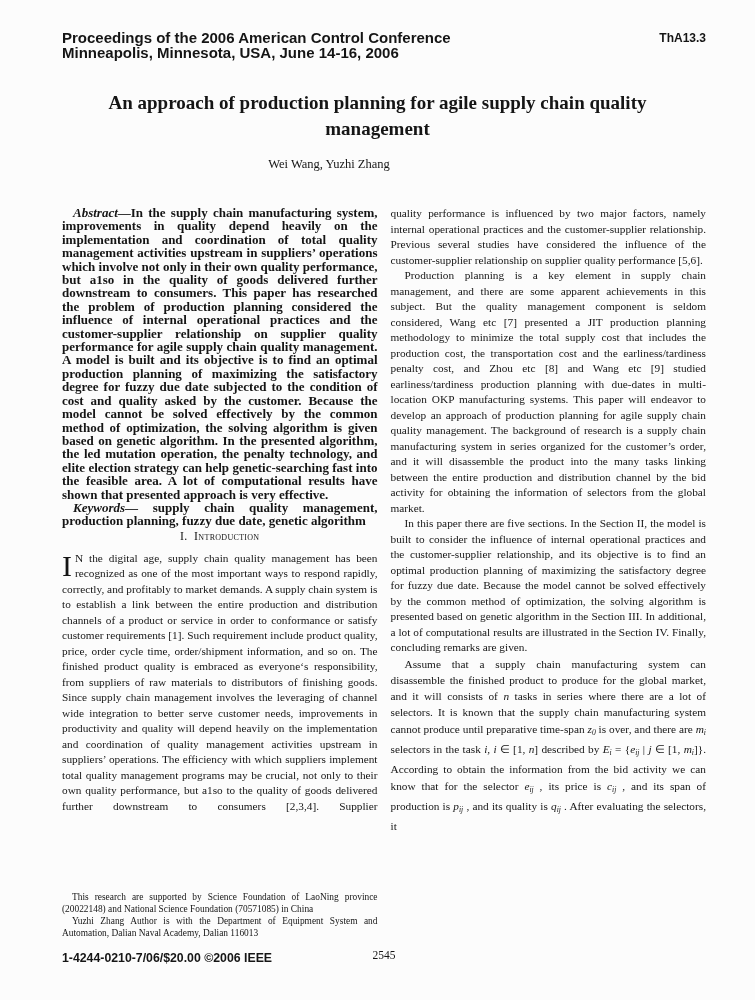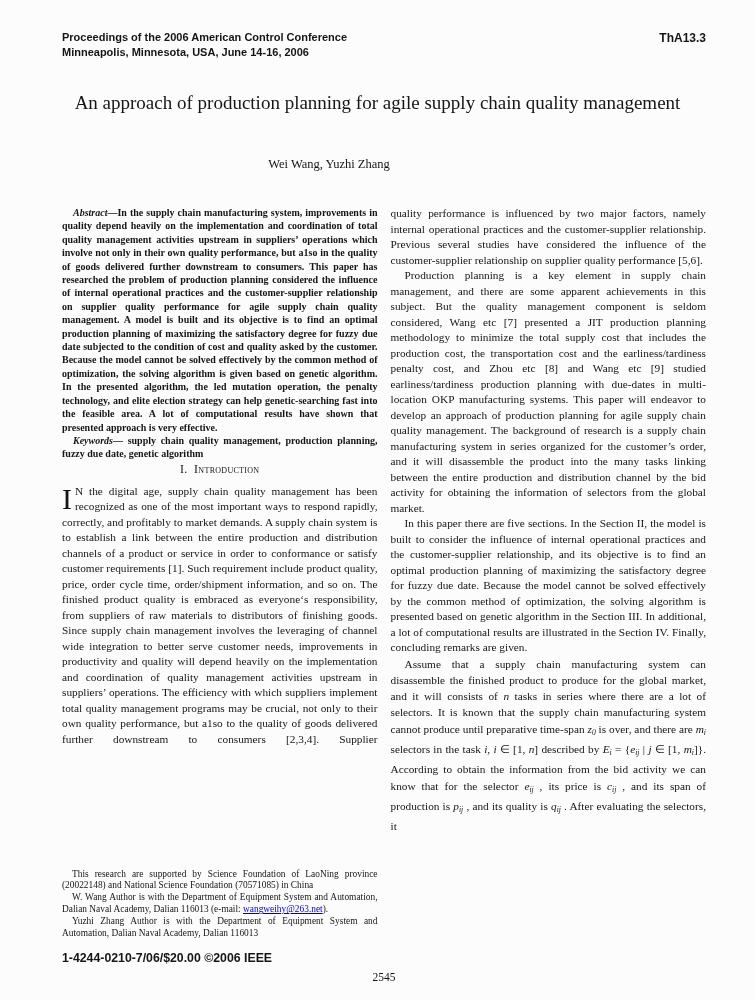--- a/index.html
+++ b/index.html
@@ -15,48 +15,48 @@
   }
 
   
   .header {
     position: absolute;
     top: 30px; left: 62px; width: 644px;
     display: flex; justify-content: space-between; align-items: flex-start;
     font-family: "Liberation Sans", "DejaVu Sans", sans-serif;
     font-weight: bold;
   }
-  .header-left { font-size: 11px; line-height: 15px; }
+  .header-left { font-size: 15px; line-height: 15px; }
   .header-session { font-size: 12px; padding-top: 1px; }
 
   
   .title {
     position: absolute;
     top: 90px; left: 70px; width: 615px;
     text-align: center;
-    font-size: 19px; font-weight: normal; line-height: 26px;
+    font-size: 19px; font-weight: bold; line-height: 26px;
   }
   .authors {
     position: absolute;
     top: 157px; left: 0; width: 658px;
     text-align: center;
     font-size: 12.5px;
   }
 
   
   .columns {
     position: absolute;
     top: 206px; left: 62px; width: 644px; height: 742px;
     display: flex; gap: 13px;
   }
   .col { width: 316px; position: relative; }
 
   .abstract, .keywords {
     margin: 0;
-    font-size: 10px; font-weight: bold;
+    font-size: 13px; font-weight: bold;
     line-height: 13.4px; text-align: justify; text-indent: 11px;
   }
 
   .section-heading {
     margin: 1px 0 7px 0;
     font-size: 11.9px; font-weight: normal;
     font-variant: small-caps;
     letter-spacing: 0.3px;
     text-align: center;
   }
@@ -91,21 +91,21 @@
   .seg-link { color: #0000cc; text-decoration: underline; cursor: pointer; }
 
   
   .footer { position: absolute; top: 948px; left: 62px; width: 644px; }
   .copyright {
     font-family: "Liberation Sans", "DejaVu Sans", sans-serif;
     font-weight: bold; font-size: 12.3px;
   }
   .page-number {
     position: absolute; top: 1px; left: 0; width: 100%;
-    text-align: center; font-size: 11.5px; margin-top: 22px;
+    text-align: center; font-size: 11.5px;
   }
 </style>
 </head>
 <body>
 
 <div class="page">
 
   <div class="header">
     <div class="header-left">
       <div>Proceedings of the 2006 American Control Conference</div>
@@ -119,21 +119,20 @@
 
   <div class="columns">
 
     <div class="col">
       <p class="abstract"><span class="seg-italic">Abstract</span><span class="seg-plain">—In the supply chain manufacturing system, improvements in quality depend heavily on the implementation and coordination of total quality management activities upstream in suppliers’ operations which involve not only in their own quality performance, but a1so in the quality of goods delivered further downstream to consumers. This paper has researched the problem of production planning considered the influence of internal operational practices and the customer-supplier relationship on supplier quality performance for agile supply chain quality management. A model is built and its objective is to find an optimal production planning of maximizing the satisfactory degree for fuzzy due date subjected to the condition of cost and quality asked by the customer. Because the model cannot be solved effectively by the common method of optimization, the solving algorithm is given based on genetic algorithm. In the presented algorithm, the led mutation operation, the penalty technology, and elite election strategy can help genetic-searching fast into the feasible area. A lot of computational results have shown that presented approach is very effective.</span></p>
       <p class="keywords"><span class="seg-italic">Keywords</span><span class="seg-plain">— supply chain quality management, production planning, fuzzy due date, genetic algorithm</span></p>
       <h2 class="section-heading">I.&nbsp;&nbsp;Introduction</h2>
       <p class="body-para no-indent cont"><span class="dropcap">I</span><span>N the digital age, supply chain quality management has been recognized as one of the most important ways to respond rapidly, correctly, and profitably to market demands. A supply chain system is to establish a link between the entire production and distribution channels of a product or service in order to conformance or satisfy customer requirements [1]. Such requirement include product quality, price, order cycle time, order/shipment information, and so on. The finished product quality is embraced as everyone‘s responsibility, from suppliers of raw materials to distributors of finishing goods. Since supply chain management involves the leveraging of channel wide integration to better serve customer needs, improvements in productivity and quality will depend heavily on the implementation and coordination of quality management activities upstream in suppliers’ operations. The efficiency with which suppliers implement total quality management programs may be crucial, not only to their own quality performance, but a1so to the quality of goods delivered further downstream to consumers [2,3,4]. Supplier</span></p>
       <div class="footnotes">
         <p><span class="seg-plain">This research are supported by Science Foundation of LaoNing province (20022148) and National Science Foundation (70571085) in China</span></p>
-        <p><span class="seg-plain">W. Wang Author is with the Department of Equipment System and Automation, Dalian Naval Academy, Dalian 116013 (e-mail: </span><span class="seg-link">wangweihy@263.net</span><span class="seg-plain">).</span></p>
         <p><span class="seg-plain">Yuzhi Zhang Author is with the Department of Equipment System and Automation, Dalian Naval Academy, Dalian 116013</span></p>
       </div>
     </div>
 
     <div class="col">
       <p class="body-para no-indent">quality performance is influenced by two major factors, namely internal operational practices and the customer-supplier relationship. Previous several studies have considered the influence of the customer-supplier relationship on supplier quality performance [5,6].</p>
       <p class="body-para">Production planning is a key element in supply chain management, and there are some apparent achievements in this subject. But the quality management component is seldom considered, Wang etc [7] presented a JIT production planning methodology to minimize the total supply cost that includes the production cost, the transportation cost and the earliness/tardiness penalty cost, and Zhou etc [8] and Wang etc [9] studied earliness/tardiness production planning with due-dates in multi-location OKP manufacturing systems. This paper will endeavor to develop an approach of production planning for agile supply chain quality management. The background of research is a supply chain manufacturing system in series organized for the customer’s order, and it will disassemble the product into the many tasks linking between the entire production and distribution channel by the bid activity for obtaining the information of selectors from the global market.</p>
       <p class="body-para">In this paper there are five sections. In the Section II, the model is built to consider the influence of internal operational practices and the customer-supplier relationship, and its objective is to find an optimal production planning of maximizing the satisfactory degree for fuzzy due date. Because the model cannot be solved effectively by the common method of optimization, the solving algorithm is presented based on genetic algorithm in the Section III. In additional, a lot of computational results are illustrated in the Section IV. Finally, concluding remarks are given.</p>
       <p class="body-para math-para cont"><span class="seg-plain">Assume that a supply chain manufacturing system can disassemble the finished product to produce for the global market, and it will consists of </span><span class="seg-math">n</span><span class="seg-plain"> tasks in series where there are a lot of selectors. It is known that the supply chain manufacturing system cannot produce until preparative time-span </span><span class="seg-math">z</span><span class="seg-msub">0</span><span class="seg-plain"> is over, and there are </span><span class="seg-math">m</span><span class="seg-msub">i</span><span class="seg-plain"> selectors in the task </span><span class="seg-math">i</span><span class="seg-plain">, </span><span class="seg-math">i</span><span class="seg-plain"> ∈ [1, </span><span class="seg-math">n</span><span class="seg-plain">] described by </span><span class="seg-math">E</span><span class="seg-msub">i</span><span class="seg-plain"> = {</span><span class="seg-math">e</span><span class="seg-msub">ij</span><span class="seg-plain"> | </span><span class="seg-math">j</span><span class="seg-plain"> ∈ [1, </span><span class="seg-math">m</span><span class="seg-msub">i</span><span class="seg-plain">]}. According to obtain the information from the bid activity we can know that for the selector </span><span class="seg-math">e</span><span class="seg-msub">ij</span><span class="seg-plain"> , its price is </span><span class="seg-math">c</span><span class="seg-msub">ij</span><span class="seg-plain"> , and its span of production is </span><span class="seg-math">p</span><span class="seg-msub">ij</span><span class="seg-plain"> , and its quality is </span><span class="seg-math">q</span><span class="seg-msub">ij</span><span class="seg-plain"> . After evaluating the selectors, it</span></p>
     </div>

